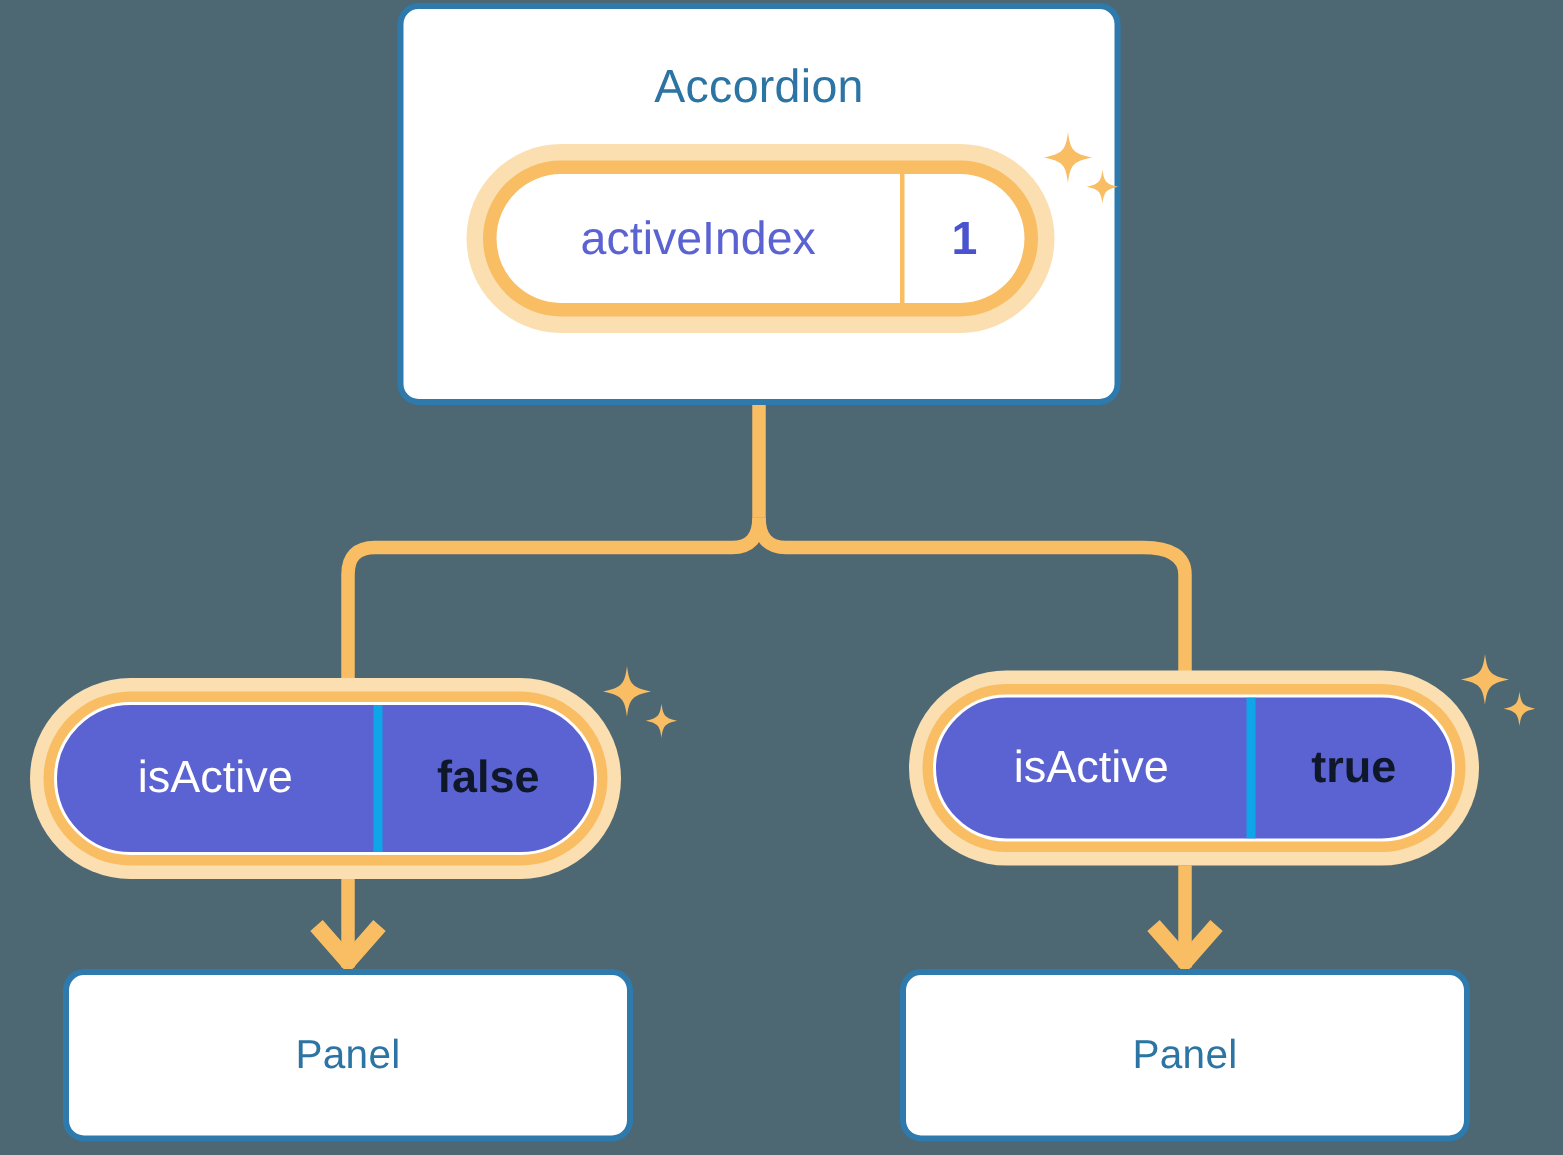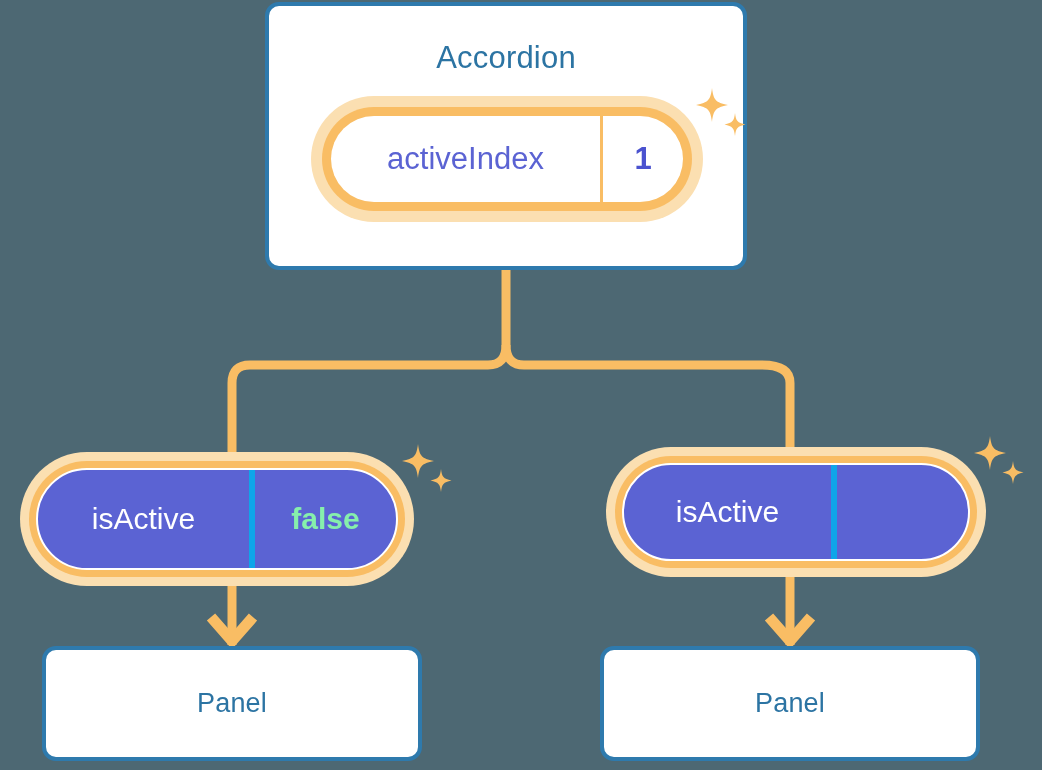--- a/index.html
+++ b/index.html
@@ -152,21 +152,21 @@
   .pill-purple .pill-inner {
     background: #5b63d3;
     border: 2px solid #ffffff;
   }
   .pill-purple .pill-key {
     color: #ffffff;
     font-size: 30px;
     border-right: 6px solid #0ea5e9;
   }
   .pill-purple .pill-val {
-    color: #86efac;
+    color: #0f172a;
     font-size: 30px;
     font-weight: bold;
   }
 
   #pill-is-active-false {
     left: 20px;
     top: 452px;
     width: 394px;
     height: 134px;
   }
@@ -238,20 +238,21 @@
         <div class="pill-key">isActive</div>
         <div class="pill-val">false</div>
       </div>
     </div>
   </div>
 
   <div class="pill pill-purple" id="pill-is-active-true">
     <div class="ring">
       <div class="pill-inner">
         <div class="pill-key">isActive</div>
+        <div class="pill-val">true</div>
       </div>
     </div>
   </div>
 
   <div class="card panel-card" id="panel-card-left">
     <div class="card-title">Panel</div>
   </div>
 
   <div class="card panel-card" id="panel-card-right">
     <div class="card-title">Panel</div>

